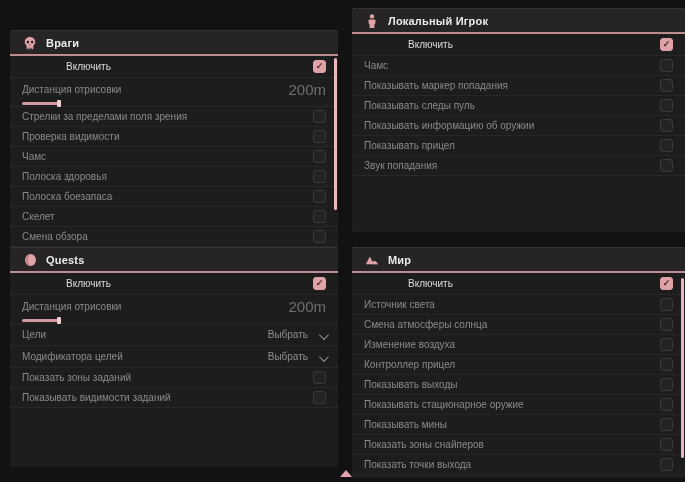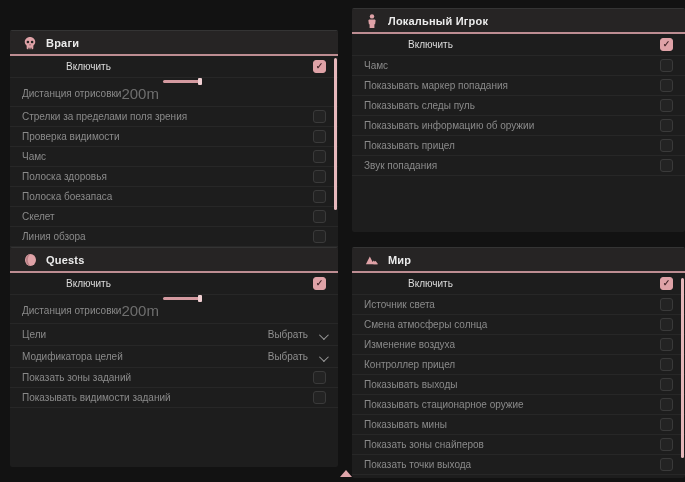--- a/index.html
+++ b/index.html
@@ -41,21 +41,21 @@
     display:flex;align-items:center;justify-content:center;
   }
   .checkbox.checked{
     background:#dfa2a7;border-color:#dfa2a7;
   }
   .checkbox.checked::after{
     content:"✓";color:#47282c;font-size:9px;font-weight:bold;line-height:1;
   }
 
   .slider-row{
-    height:29px;flex-direction:row;align-items:stretch;justify-content:center;
+    height:29px;flex-direction:column;align-items:stretch;justify-content:center;
     gap:4px;padding-top:2px;box-sizing:border-box;
   }
   .slider-head{display:flex;align-items:center;justify-content:space-between;}
   .val{color:#6e6e6e;font-size:15px;}
   .slider-track{position:relative;height:3px;width:100%;background:transparent;}
   .slider-fill{position:absolute;left:0;top:0;height:3px;width:37px;background:#d49aa0;border-radius:2px;}
   .slider-handle{position:absolute;left:35px;top:-2px;width:4px;height:7px;background:#f0cfd2;border-radius:1px;}
 
   .select{display:flex;align-items:flex-end;gap:11px;cursor:default;}
   .select-value{color:#8f8f8f;font-size:10px;}
@@ -123,21 +123,21 @@
     </div>
     <div class="row">
       <span class="lbl">Полоска боезапаса</span>
       <span class="checkbox"></span>
     </div>
     <div class="row">
       <span class="lbl">Скелет</span>
       <span class="checkbox"></span>
     </div>
     <div class="row">
-      <span class="lbl">Линия обзора</span>
+      <span class="lbl">Смена обзора</span>
       <span class="checkbox"></span>
     </div>
     <div class="row">
       <span class="lbl">Показывать следы пуль</span>
       <span class="checkbox"></span>
     </div>
   </div>
   <div class="scroll-thumb"></div>
 </section>
 

